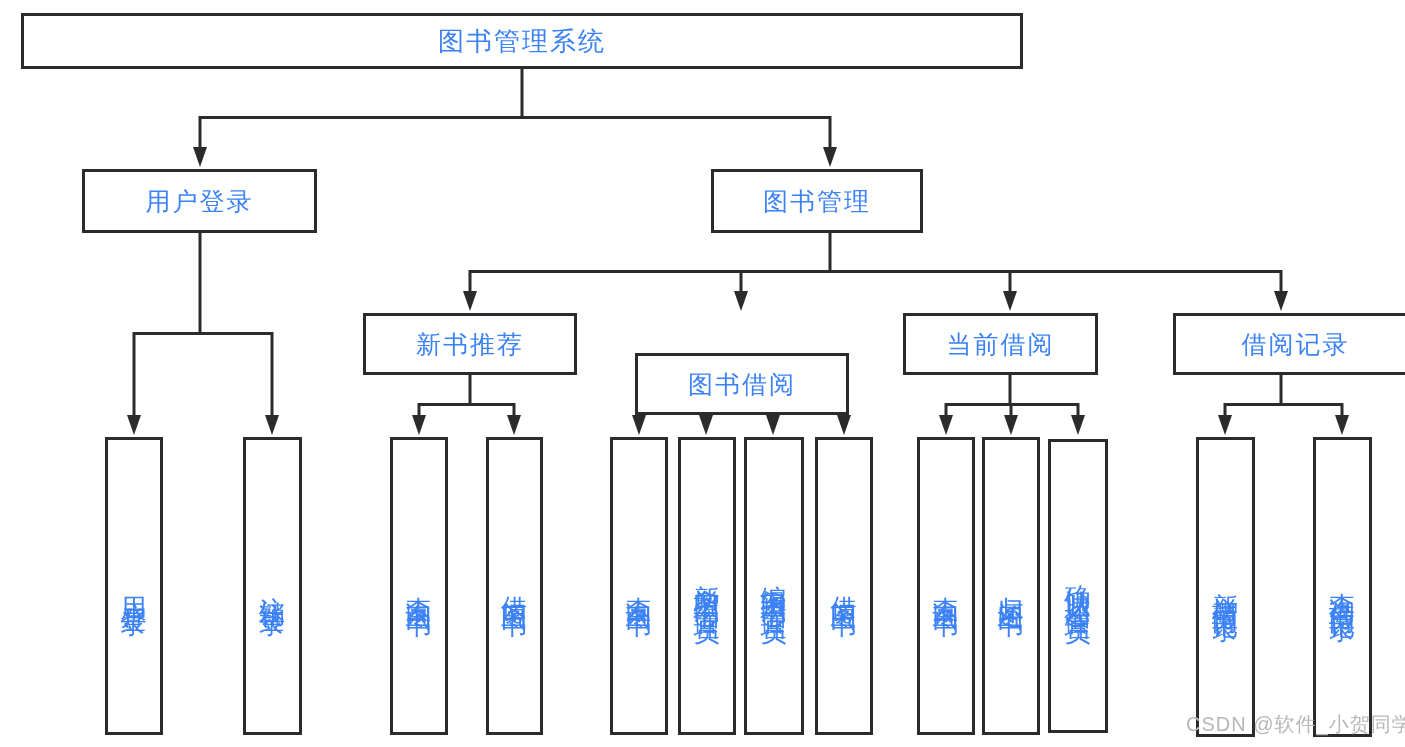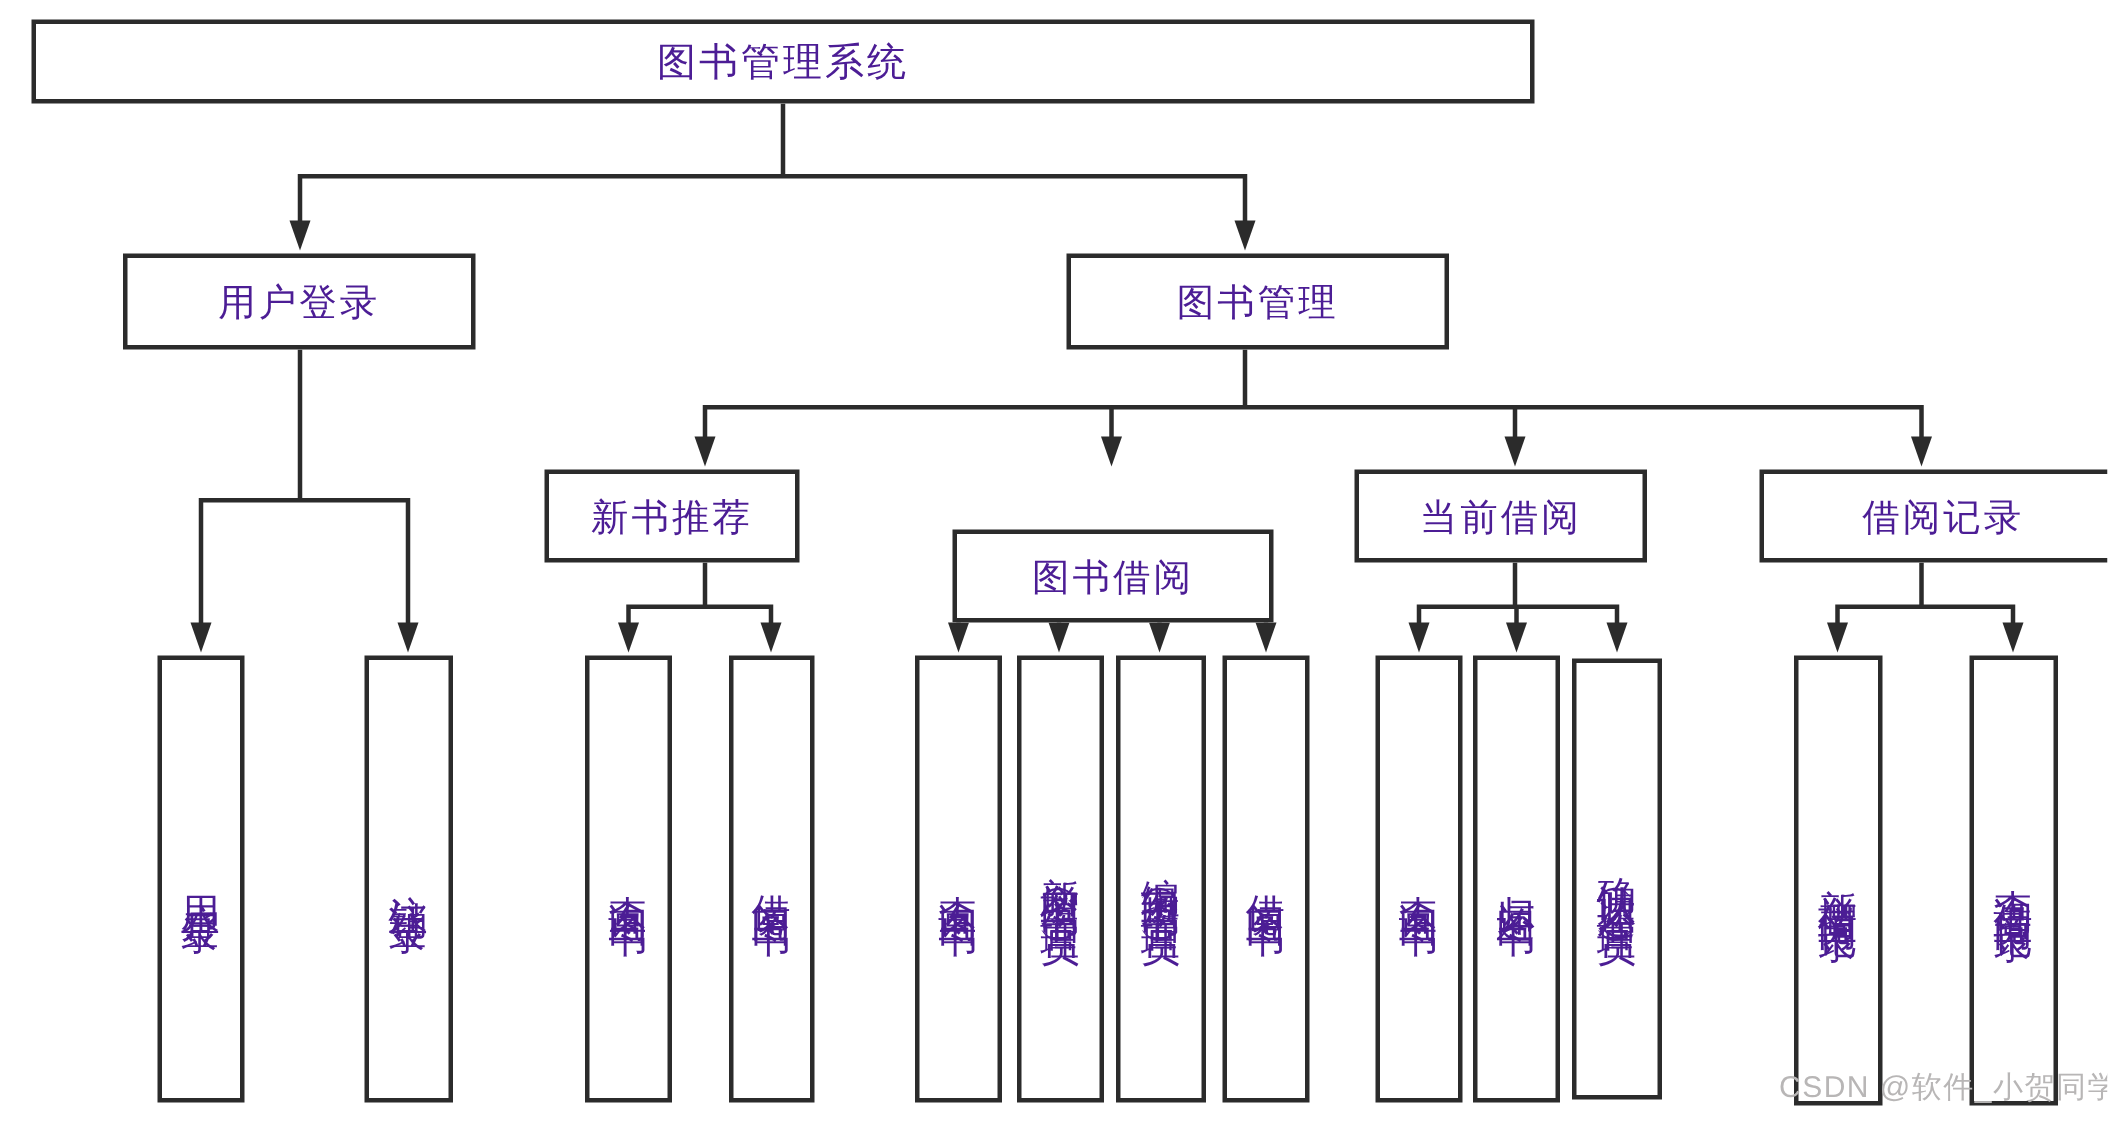--- a/index.html
+++ b/index.html
@@ -13,21 +13,21 @@
   .connectors{position:absolute;left:0;top:0;z-index:1;}
   .node{
     position:absolute;
     box-sizing:border-box;
     border:3px solid #2b2b2b;
     background:#ffffff;
     display:flex;
     align-items:center;
     justify-content:center;
     z-index:2;
-    color:#4c1d95;
+    color:#3b82f6;
   }
   .node.h span{
     font-size:25px;
     letter-spacing:2px;
     white-space:nowrap;
   }
   .node.root span{font-size:26px;}
   .node.v span{
     writing-mode:vertical-rl;
     text-orientation:mixed;
@@ -94,25 +94,25 @@
     </g>
   </svg>
 
   <div class="node h root" style="left:21px;top:13px;width:1002px;height:56px;">
     <span>图书管理系统</span>
   </div>
 
   <div class="node h" style="left:82px;top:169px;width:235px;height:64px;">
     <span>用户登录</span>
   </div>
-  <div class="node h" style="left:711px;top:169px;width:255px;height:64px;">
+  <div class="node h" style="left:711px;top:169px;width:212px;height:64px;">
     <span>图书管理</span>
   </div>
 
-  <div class="node h" style="left:363px;top:313px;width:170px;height:62px;text-align:right;">
+  <div class="node h" style="left:363px;top:313px;width:214px;height:62px;text-align:right;">
     <span>新书推荐</span>
   </div>
   <div class="node h" style="left:635px;top:313px;width:214px;height:62px;margin-top:40px;">
     <span>图书借阅</span>
   </div>
   <div class="node h" style="left:903px;top:313px;width:195px;height:62px;">
     <span>当前借阅</span>
   </div>
   <div class="node h" style="left:1173px;top:313px;width:245px;height:62px;">
     <span>借阅记录</span>

